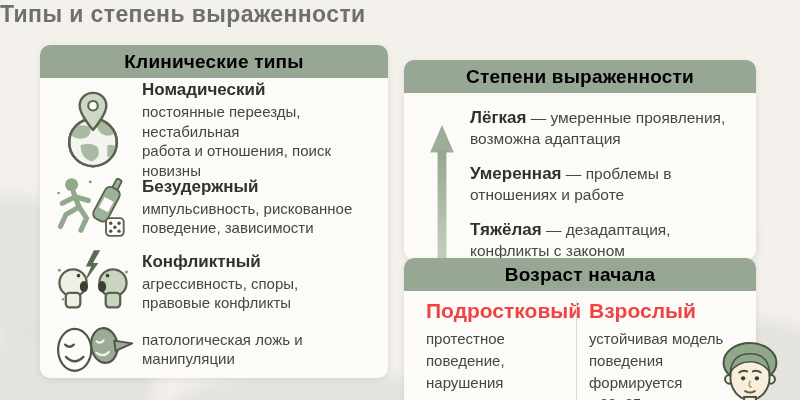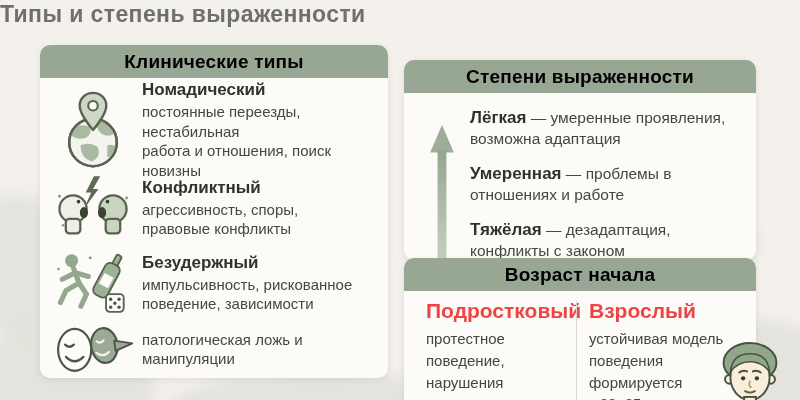--- a/index.html
+++ b/index.html
@@ -87,20 +87,53 @@
             <circle cx="37" cy="16.5" r="5" fill="#fcfcf9" stroke="#59624f" stroke-width="2.2"></circle>
           </svg>
         </div>
         <div class="ct-text">
           <div class="ct-title">Номадический</div>
           <div class="ct-desc">постоянные переезды, нестабильная
 работа и отношения, поиск новизны</div>
         </div>
       </div>
 
+      <div class="ct-item h74">
+        <div class="ct-icon">
+          <svg width="80" height="66" viewBox="0 0 86 70">
+            <circle cx="20" cy="11" r="7" fill="#93a88c"></circle>
+            <g stroke="#93a88c" stroke-width="5.5" stroke-linecap="round" fill="none">
+              <path d="M22,19 L28,35"></path>
+              <path d="M24,24 L10,31"></path>
+              <path d="M24,24 L38,28"></path>
+              <path d="M28,35 L14,43 L8,56"></path>
+              <path d="M28,35 L36,47 L30,60"></path>
+            </g>
+            <g transform="rotate(28 58 30)">
+              <rect x="55.5" y="2" width="6" height="14" rx="2" fill="#9db397" stroke="#59624f" stroke-width="2"></rect>
+              <rect x="50" y="13" width="17" height="38" rx="6" fill="#9db397" stroke="#59624f" stroke-width="2"></rect>
+              <rect x="53" y="26" width="11" height="13" fill="#fbfbf7"></rect>
+            </g>
+            <rect x="57" y="47" width="19" height="19" rx="4" fill="#fbfbf7" stroke="#59624f" stroke-width="2"></rect>
+            <circle cx="62" cy="52.5" r="1.8" fill="#4a5444"></circle>
+            <circle cx="71" cy="52.5" r="1.8" fill="#4a5444"></circle>
+            <circle cx="62" cy="61" r="1.8" fill="#4a5444"></circle>
+            <circle cx="71" cy="61" r="1.8" fill="#4a5444"></circle>
+            <circle cx="66.5" cy="56.8" r="1.8" fill="#4a5444"></circle>
+            <circle cx="40" cy="8" r="1.6" fill="#8a9584"></circle>
+            <circle cx="6" cy="20" r="1.4" fill="#8a9584"></circle>
+          </svg>
+        </div>
+        <div class="ct-text">
+          <div class="ct-title">Безудержный</div>
+          <div class="ct-desc">импульсивность, рискованное
+поведение, зависимости</div>
+        </div>
+      </div>
+
       <div class="ct-item h76">
         <div class="ct-icon">
           <svg width="78" height="68" viewBox="0 0 86 74">
             <polygon points="44,2 35,20 41,20 33,38 49,16 43,16 51,2" fill="#5e6a58"></polygon>
             <circle cx="21" cy="38" r="15" fill="#eef0e8" stroke="#59624f" stroke-width="2.5"></circle>
             <rect x="13" y="49" width="16" height="16" rx="4" fill="#eef0e8" stroke="#59624f" stroke-width="2.5"></rect>
             <ellipse cx="33" cy="42" rx="4.5" ry="6" fill="#39412f"></ellipse>
             <circle cx="27" cy="30" r="2" fill="#39412f"></circle>
             <circle cx="65" cy="38" r="15" fill="#c9d4c1" stroke="#59624f" stroke-width="2.5"></circle>
             <rect x="57" y="49" width="16" height="16" rx="4" fill="#c9d4c1" stroke="#59624f" stroke-width="2.5"></rect>
@@ -108,53 +141,20 @@
             <circle cx="59" cy="30" r="2" fill="#39412f"></circle>
             <circle cx="6" cy="24" r="1.6" fill="#8a9584"></circle>
             <circle cx="80" cy="26" r="1.6" fill="#8a9584"></circle>
             <circle cx="10" cy="56" r="1.4" fill="#8a9584"></circle>
           </svg>
         </div>
         <div class="ct-text">
           <div class="ct-title">Конфликтный</div>
           <div class="ct-desc">агрессивность, споры,
 правовые конфликты</div>
-        </div>
-      </div>
-
-      <div class="ct-item h74">
-        <div class="ct-icon">
-          <svg width="80" height="66" viewBox="0 0 86 70">
-            <circle cx="20" cy="11" r="7" fill="#93a88c"></circle>
-            <g stroke="#93a88c" stroke-width="5.5" stroke-linecap="round" fill="none">
-              <path d="M22,19 L28,35"></path>
-              <path d="M24,24 L10,31"></path>
-              <path d="M24,24 L38,28"></path>
-              <path d="M28,35 L14,43 L8,56"></path>
-              <path d="M28,35 L36,47 L30,60"></path>
-            </g>
-            <g transform="rotate(28 58 30)">
-              <rect x="55.5" y="2" width="6" height="14" rx="2" fill="#9db397" stroke="#59624f" stroke-width="2"></rect>
-              <rect x="50" y="13" width="17" height="38" rx="6" fill="#9db397" stroke="#59624f" stroke-width="2"></rect>
-              <rect x="53" y="26" width="11" height="13" fill="#fbfbf7"></rect>
-            </g>
-            <rect x="57" y="47" width="19" height="19" rx="4" fill="#fbfbf7" stroke="#59624f" stroke-width="2"></rect>
-            <circle cx="62" cy="52.5" r="1.8" fill="#4a5444"></circle>
-            <circle cx="71" cy="52.5" r="1.8" fill="#4a5444"></circle>
-            <circle cx="62" cy="61" r="1.8" fill="#4a5444"></circle>
-            <circle cx="71" cy="61" r="1.8" fill="#4a5444"></circle>
-            <circle cx="66.5" cy="56.8" r="1.8" fill="#4a5444"></circle>
-            <circle cx="40" cy="8" r="1.6" fill="#8a9584"></circle>
-            <circle cx="6" cy="20" r="1.4" fill="#8a9584"></circle>
-          </svg>
-        </div>
-        <div class="ct-text">
-          <div class="ct-title">Безудержный</div>
-          <div class="ct-desc">импульсивность, рискованное
-поведение, зависимости</div>
         </div>
       </div>
 
       <div class="ct-item h58">
         <div class="ct-icon">
           <svg width="86" height="54" viewBox="0 0 94 60">
             <ellipse cx="26" cy="31" rx="19" ry="24" fill="#fcfcf9" stroke="#4c5646" stroke-width="2.5"></ellipse>
             <g stroke="#4c5646" stroke-width="2.6" fill="none" stroke-linecap="round">
               <path d="M15,25 q5,5 10,0"></path>
               <path d="M16,39 q10,10 20,0"></path>

